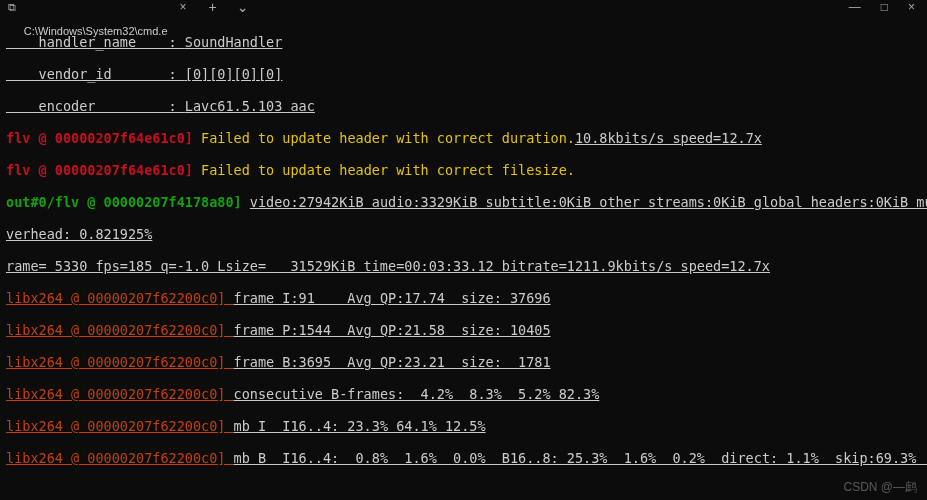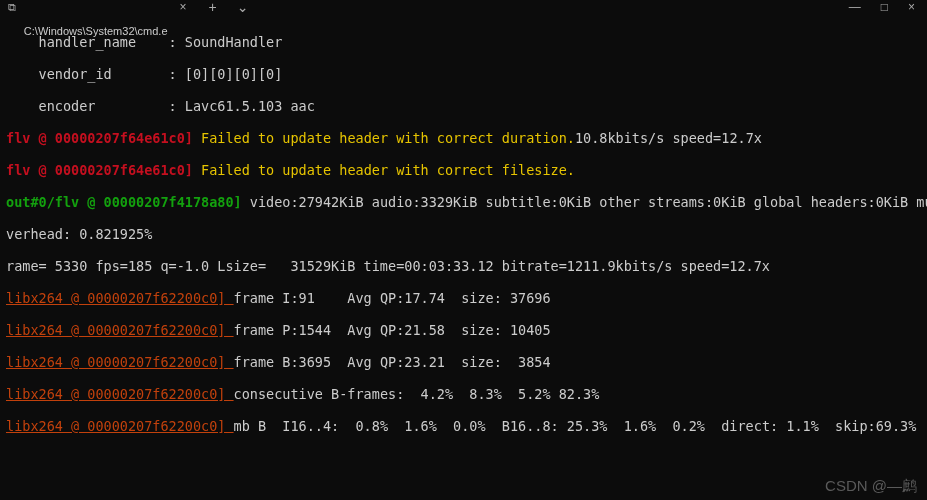--- a/index.html
+++ b/index.html
@@ -42,31 +42,31 @@
   }
   .terminal {
     background: #0c0c0c;
     padding: 4px 6px;
     font-family: Consolas, monospace;
     font-size: 13.5px;
     line-height: 16px;
     white-space: pre;
     letter-spacing: 0;
   }
-  .white { color: #cccccc; }
+  .white { color: #cccccc; text-decoration: underline; }
   .red { color: #c50f1f; font-weight: bold; }
   .yellow { color: #e6c400; }
   .green { color: #13a10e; font-weight: bold; }
   .cyan { color: #c2410c; text-decoration: underline; }
   .watermark {
     position: absolute;
     bottom: 4px;
     right: 10px;
     color: #5a5a5a;
-    font-size: 15px;
+    font-size: 12px;
     font-family: sans-serif;
   }
 </style>
 </head>
 <body>
 
 <div class="titlebar">
   <div class="tab">
     <span>⧉</span>
     <span class="tab-title">C:\Windows\System32\cmd.e</span>
@@ -85,22 +85,23 @@
 <div><span class="white"><span>    handler_name    : </span><span>SoundHandler</span></span></div>
 <div><span class="white"><span>    vendor_id       : </span><span>[0][0][0][0]</span></span></div>
 <div><span class="white"><span>    encoder         : </span><span>Lavc61.5.103 aac</span></span></div>
 <div><span class="red">flv @ 00000207f64e61c0] </span><span class="yellow">Failed to update header with correct duration.</span><span class="white">10.8kbits/s speed=12.7x</span></div>
 <div><span class="red">flv @ 00000207f64e61c0] </span><span class="yellow">Failed to update header with correct filesize.</span></div>
 <div><span class="green">out#0/flv @ 00000207f4178a80] </span><span class="white">video:27942KiB audio:3329KiB subtitle:0KiB other streams:0KiB global headers:0KiB muxing </span></div>
 <div class="white">verhead: 0.821925%</div>
 <div class="white">rame= 5330 fps=185 q=-1.0 Lsize=   31529KiB time=00:03:33.12 bitrate=1211.9kbits/s speed=12.7x</div>
 <div><span class="cyan">libx264 @ 00000207f62200c0] </span><span class="white">frame I:91    Avg QP:17.74  size: 37696</span></div>
 <div><span class="cyan">libx264 @ 00000207f62200c0] </span><span class="white">frame P:1544  Avg QP:21.58  size: 10405</span></div>
-<div><span class="cyan">libx264 @ 00000207f62200c0] </span><span class="white">frame B:3695  Avg QP:23.21  size:  3854</span></div>
+<div><span class="cyan">libx264 @ 00000207f62200c0] </span><span class="white">frame B:3695  Avg QP:23.21  size:  1781</span></div>
 <div><span class="cyan">libx264 @ 00000207f62200c0] </span><span class="white">consecutive B-frames:  4.2%  8.3%  5.2% 82.3%</span></div>
+<div><span class="cyan">libx264 @ 00000207f62200c0] </span><span class="white">mb I  I16..4: 23.3% 64.1% 12.5%</span></div>
 <div><span class="cyan">libx264 @ 00000207f62200c0] </span><span class="white">mb B  I16..4:  0.8%  1.6%  0.0%  B16..8: 25.3%  1.6%  0.2%  direct: 1.1%  skip:69.3%  L0:45</span></div>
 
 
 
 
 
 
 
 
 

